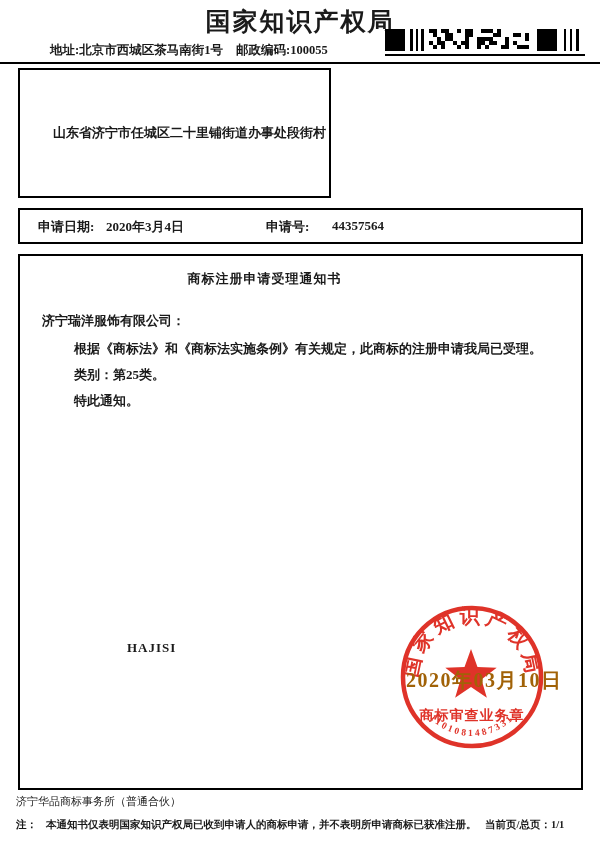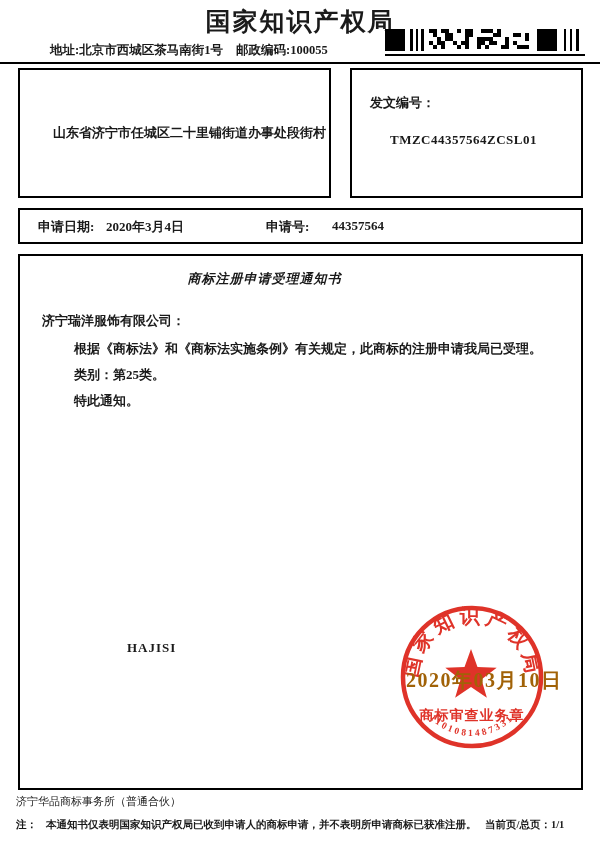--- a/index.html
+++ b/index.html
@@ -29,21 +29,21 @@
   .r-address  { left:20px; top:54px;margin-left:13px; }
   .r-company  { left:20px; top:96px; }
   .d-label    { left:18px; top:24px; }
   .d-value    { left:38px; top:62px; letter-spacing:0.5px; }
   .a-date-label { left:18px; top:8px; }
   .a-date-value { left:86px; top:8px; }
   .a-no-label   { left:246px; top:8px; }
   .a-no-value   { left:312px; top:8px; }
 
   .n-title { top:14px; left:0; width:489px; text-align:center;
-    font-size:20px; font-weight:normal; letter-spacing:1px;font-style:italic; }
+    font-size:20px; font-weight:normal; letter-spacing:1px; }
   .n-text { font-size:14.5px; font-weight:normal; }
   .n-salutation { left:22px; top:56px; }
   .n-body       { left:54px; top:84px; }
   .n-category   { left:54px; top:110px; }
   .n-closing    { left:54px; top:136px; }
   .n-trademark  { left:107px; top:352px; font-size:38px; font-weight:600;
     letter-spacing:1px;margin-top:32px; }
 
   .stamp { top:602px; left:397px; }
   .stamp-date { top:667px; left:406px; font-size:20px; font-weight:bold;
@@ -130,24 +130,20 @@
         <rect x="140" y="16" width="4" height="4"></rect>
       </g>
   </svg>
 
   <div class="abs rule"></div>
 
   <div class="box recipient-box">
     <div class="abs r-address">山东省济宁市任城区二十里铺街道办事处段街村</div>
   </div>
 
-  <div class="box dispatch-box">
-    <div class="abs d-label">发文编号：</div>
-    <div class="abs d-value">TMZC44357564ZCSL01</div>
-  </div>
 
   <div class="box app-box">
     <div class="abs a-date-label">申请日期:</div>
     <div class="abs a-date-value">2020年3月4日</div>
     <div class="abs a-no-label">申请号:</div>
     <div class="abs a-no-value">44357564</div>
   </div>
 
   <div class="box notice-box">
     <div class="abs n-title">商标注册申请受理通知书</div>

